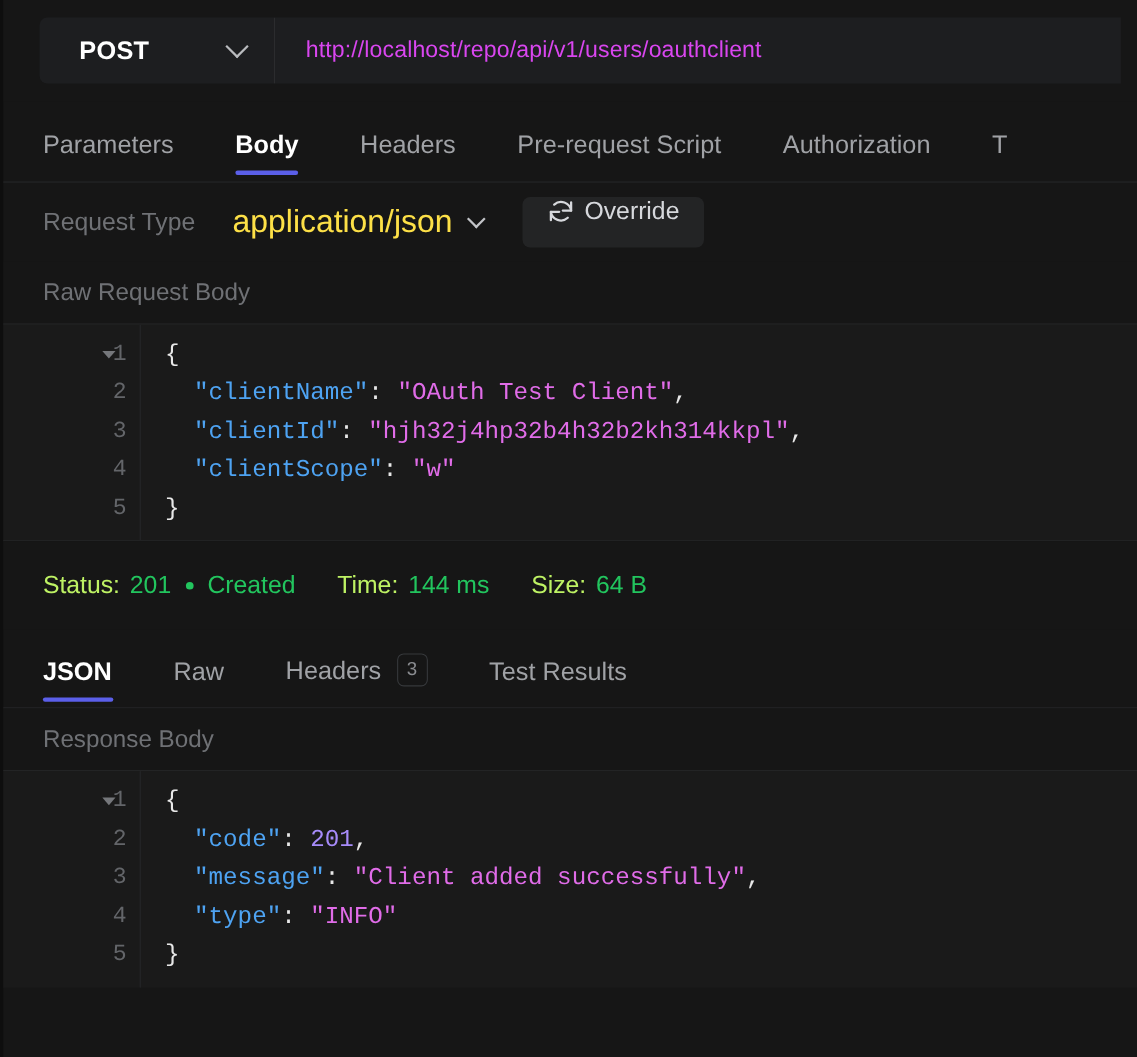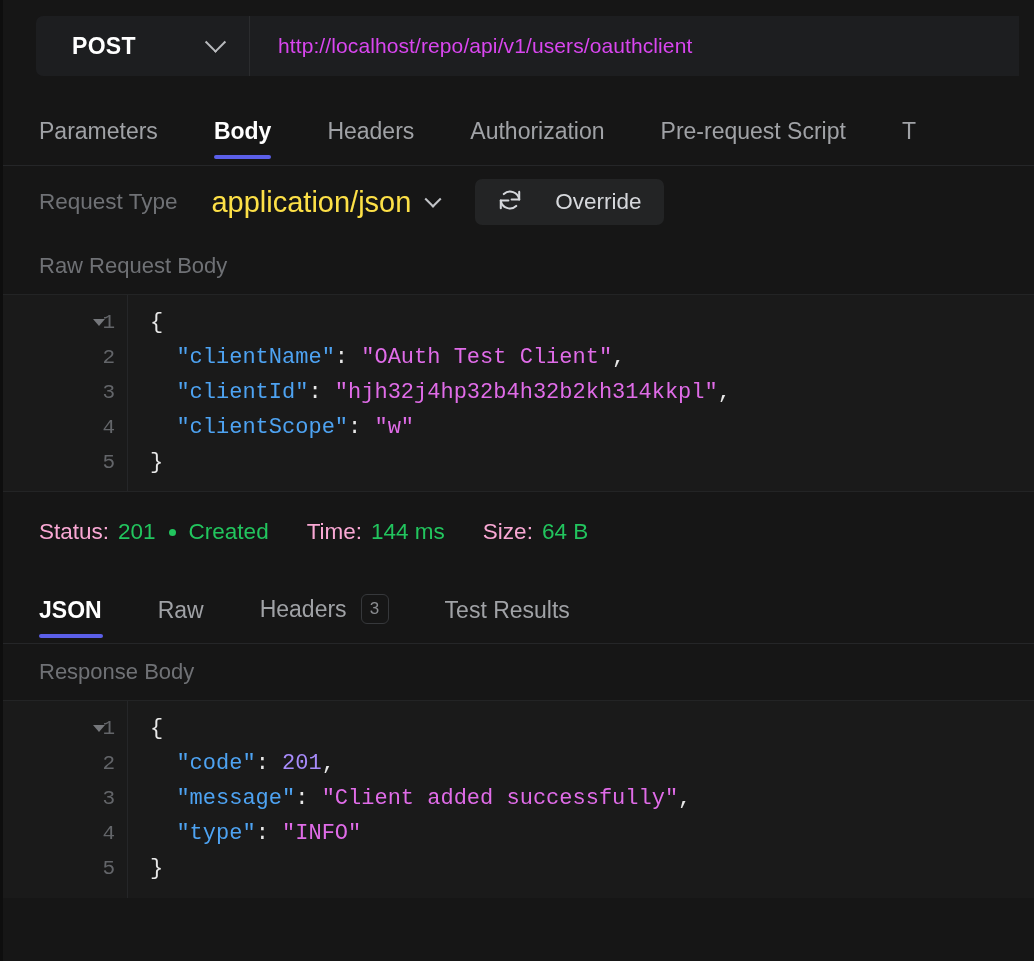--- a/index.html
+++ b/index.html
@@ -130,22 +130,21 @@
     margin-right: 36px;
   }
   .chev-sm {
     width: 12px; height: 12px;
     border-right: 2.2px solid #c2c4c8;
     border-bottom: 2.2px solid #c2c4c8;
     transform: rotate(45deg) translate(-2px,-2px);
   }
   .override-btn {
     display: flex;
-    align-items: center;
-    gap: 32px;
+    gap: 8px;
     height: 46px;
     padding: 0 22px;
     background: #232425;
     border-radius: 7px;
     cursor: pointer;
   }
   .override-btn .lbl {
     font-size: 22.5px;
     color: #d6d8dc;
   }
@@ -232,21 +231,21 @@
     gap: 0;
     background: #161616;
   }
   .stat-group {
     display: flex;
     align-items: center;
     font-size: 22.5px;
     margin-right: 38px;
     white-space: nowrap;
   }
-  .stat-key { color: #f9a8d4; }
+  .stat-key { color: #bef264; }
   .stat-val { color: #22c55e; margin-left: 9px; }
   .dot {
     width: 7px; height: 7px;
     border-radius: 50%;
     background: #22c55e;
     margin: 0 13px;
   }
 
   
   .restabbar {
@@ -303,22 +302,22 @@
         <span class="chev"></span>
       </div>
       <div class="url-input">http://localhost/repo/api/v1/users/oauthclient</div>
     </div>
   </div>
 
   <div class="tabbar">
     <div class="tab">Parameters</div>
     <div class="tab active">Body</div>
     <div class="tab">Headers</div>
+    <div class="tab">Pre-request Script</div>
     <div class="tab">Authorization</div>
-    <div class="tab">Pre-request Script</div>
     <div class="tab clipped">T</div>
   </div>
 
   <div class="ctrow">
     <span class="ct-label">Request Type</span>
     <div class="ct-select">
       <span>application/json</span>
       <span class="chev-sm"></span>
     </div>
     <div class="override-btn">

